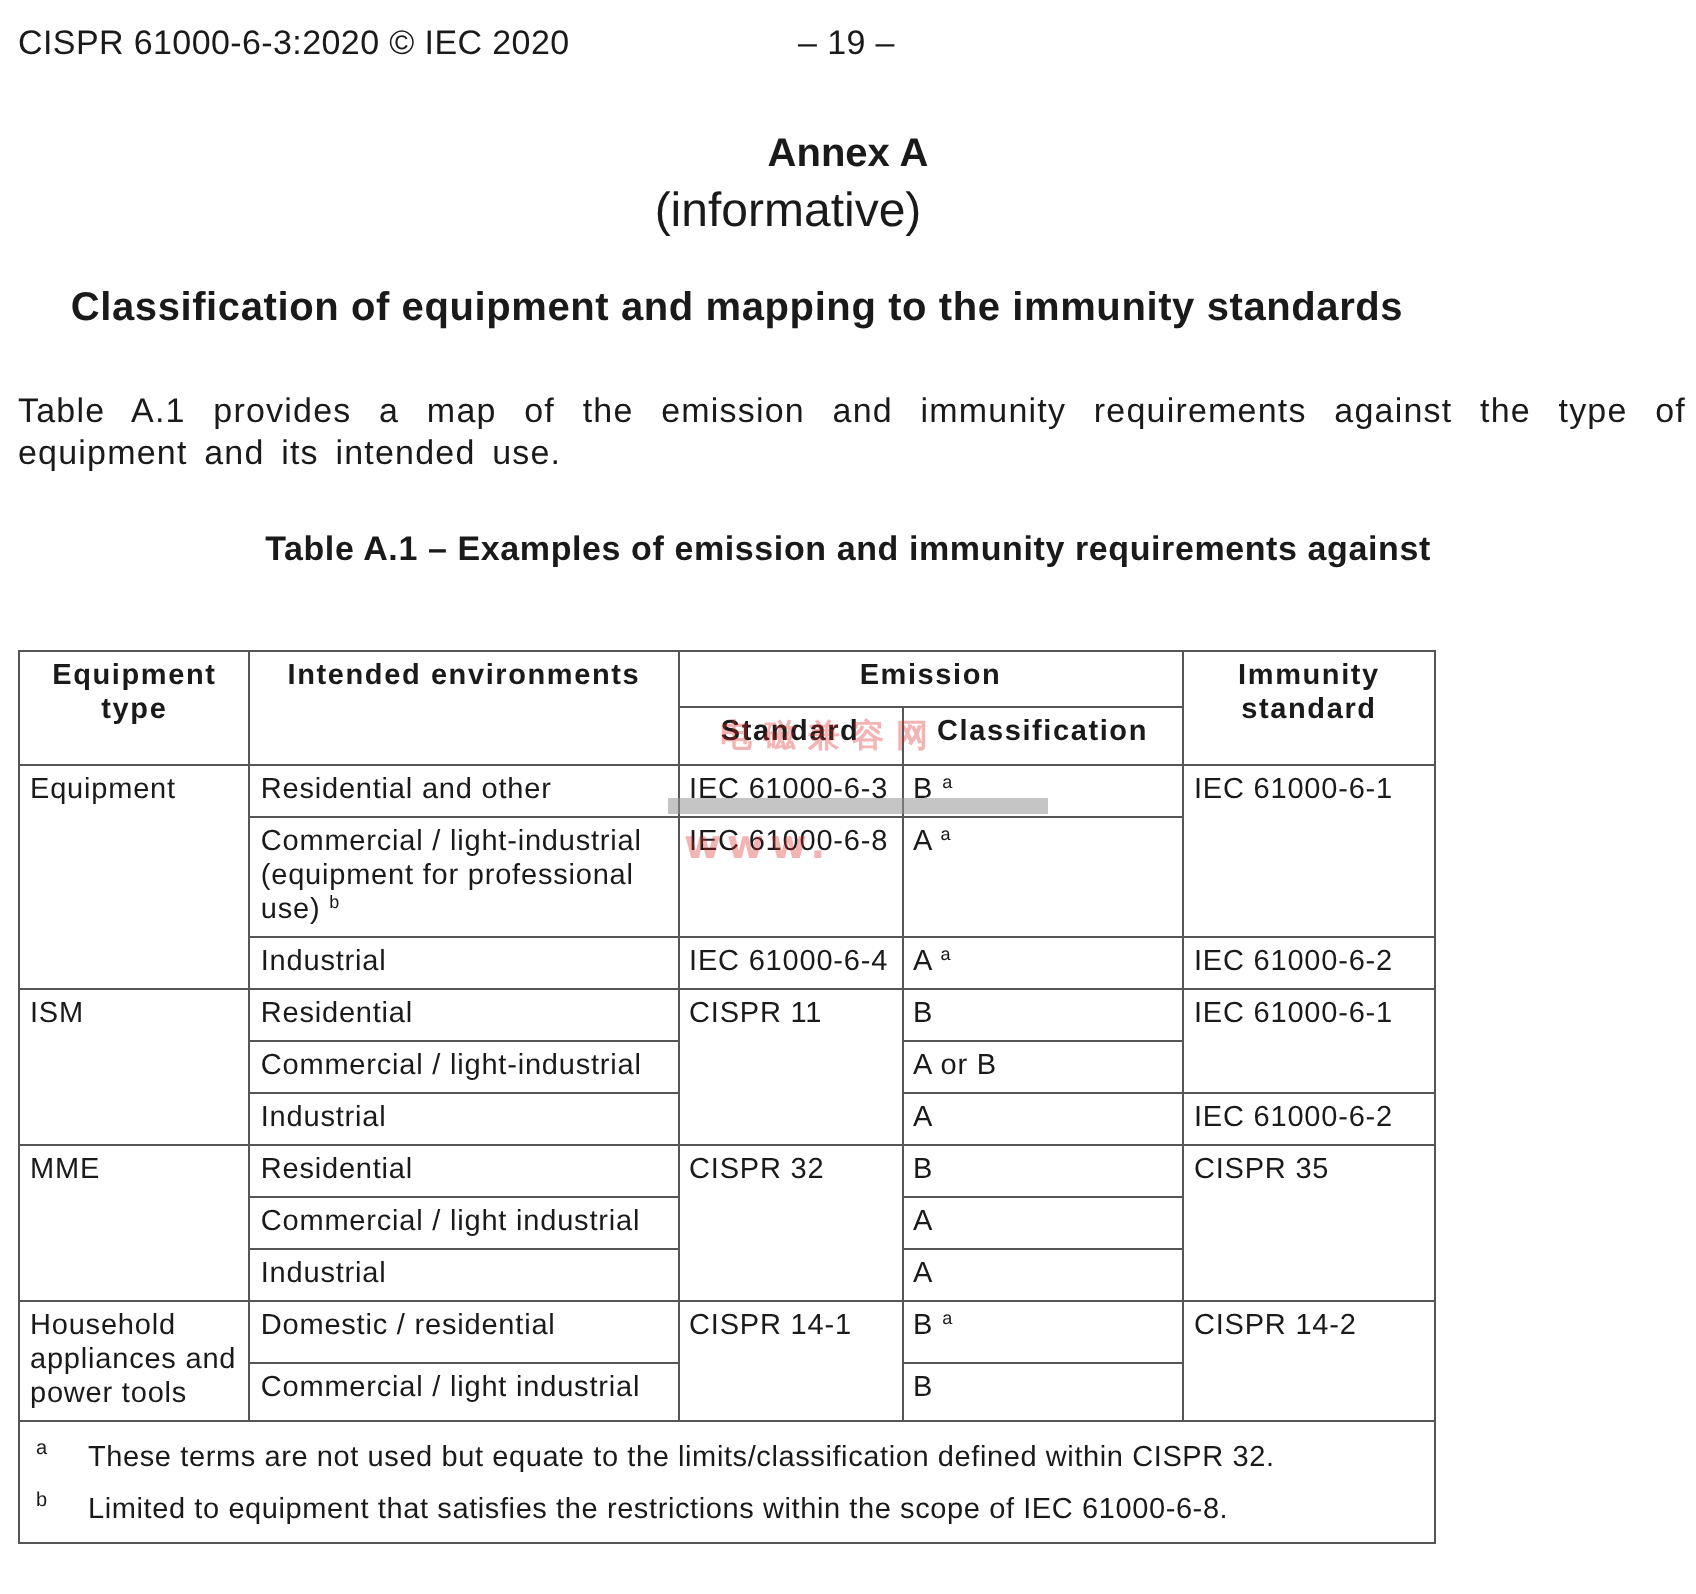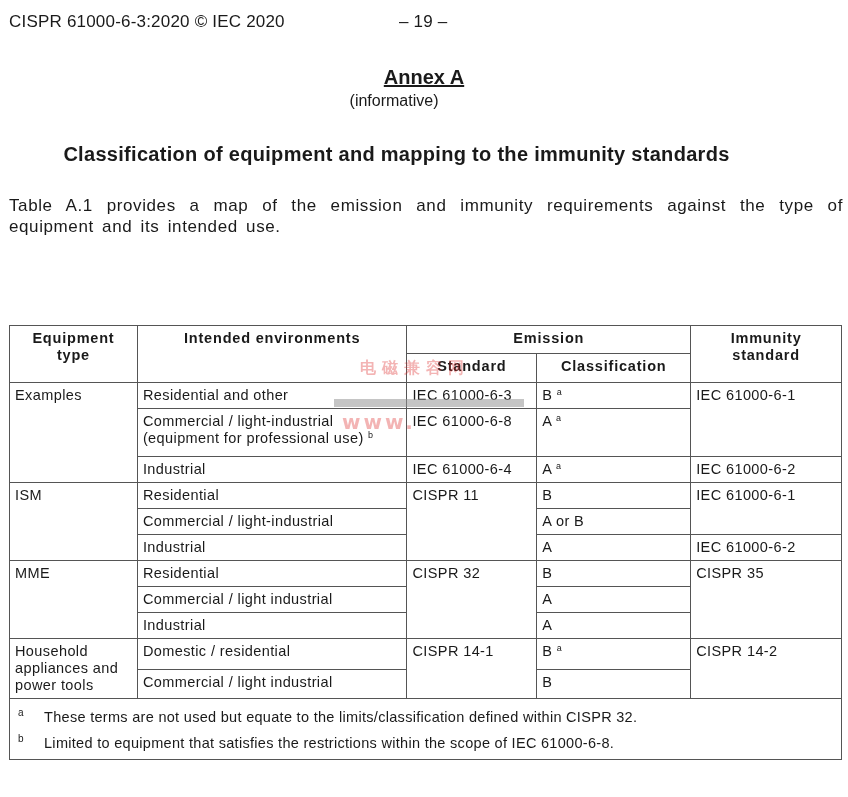--- a/index.html
+++ b/index.html
@@ -8,41 +8,41 @@
     font-family: "Liberation Sans", "DejaVu Sans", sans-serif;
     color: #1a1a1a;
   }
   .header-line {
     position: absolute; top: 12px; left: 9px; font-size: 17px; letter-spacing: 0.2px;
   }
   .header-line .page-num { position: absolute; left: 390px; white-space: nowrap; }
   .header-line .doc-id { white-space: nowrap; }
   .annex-title {
     position: absolute; top: 66px; left: 0; width: 848px; text-align: center;
-    font-size: 20px; font-weight: bold; text-decoration: underline;
+    font-size: 20px; font-weight: bold;
   }
   .annex-sub {
     position: absolute; top: 92px; left: 0; width: 788px; text-align: center;
-    font-size: 16px;
+    font-size: 24px;
   }
   .section-title {
     position: absolute; top: 143px; left: 0; width: 737px; text-align: center;
-    font-size: 20px; font-weight: bold; letter-spacing: 0.3px; padding-left: 28px;
+    font-size: 20px; font-weight: bold; letter-spacing: 0.3px;
   }
   .intro {
     position: absolute; top: 195px; left: 9px; width: 834px;
     font-size: 17px; line-height: 21px; text-align: justify; text-align-last: left;
     letter-spacing: 0.6px; word-spacing: 3px;
   }
   .table-caption {
     position: absolute; top: 264px; left: 0; width: 848px; text-align: center;
     font-size: 17px; font-weight: bold; line-height: 22px; letter-spacing: 0.3px;
   }
   table.main {
-    position: absolute; top: 325px; left: 9px; width: 833px;
+    position: absolute; top: 325px; left: 9px; width: 709px;
     border-collapse: collapse; font-size: 14.5px; letter-spacing: 0.4px;
   }
   table.main td, table.main th {
     border: 1px solid #555; padding: 4px 5px; vertical-align: top; line-height: 17px;
   }
   table.main th { font-weight: bold; text-align: center; font-size: 14.5px; letter-spacing: 0.8px; }
   .c { text-align: left; }
   sup { font-size: 9px; vertical-align: 5px; line-height: 0; }
   .fn-cell { padding: 8px 5px 6px 5px !important; }
   .fn { display: flex; font-size: 14.5px; line-height: 20px; margin-bottom: 6px; letter-spacing: 0.3px; }
@@ -63,20 +63,21 @@
   <span class="doc-id">CISPR 61000-6-3:2020 © IEC 2020</span>
   <span class="page-num">– 19 –</span>
 </div>
 
 <div class="annex-title">Annex A</div>
 <div class="annex-sub">(informative)</div>
 <div class="section-title">Classification of equipment and mapping to the immunity standards</div>
 <div class="intro">Table A.1 provides a map of the emission and immunity requirements against the type of equipment and its intended use.</div>
 
 <div class="table-caption">
+  <div>Table A.1 – Examples of emission and immunity requirements against</div>
 </div>
 
 <table class="main">
   <colgroup>
     <col style="width:128px">
       <col style="width:270px">
       <col style="width:130px">
       <col style="width:154px">
       <col style="width:151px">
   </colgroup>
@@ -86,21 +87,21 @@
     <th rowspan="2">Intended environments</th>
     <th colspan="2">Emission</th>
     <th rowspan="2">Immunity standard</th>
   </tr>
   <tr style="height:29px">
     <th>Standard</th>
     <th>Classification</th>
   </tr>
 
   <tr>
-    <td rowspan="3">Examples</td>
+    <td rowspan="3">Equipment</td>
     <td>Residential and other</td>
     <td>IEC 61000-6-3</td>
     <td class="c"><span>B</span> <sup>a</sup></td>
     <td rowspan="2">IEC 61000-6-1</td>
   </tr>
   <tr style="height:48px">
     <td><span>Commercial / light-industrial (equipment for professional use)</span> <sup>b</sup></td>
     <td>IEC 61000-6-8</td>
     <td class="c"><span>A</span> <sup>a</sup></td>
   </tr>

